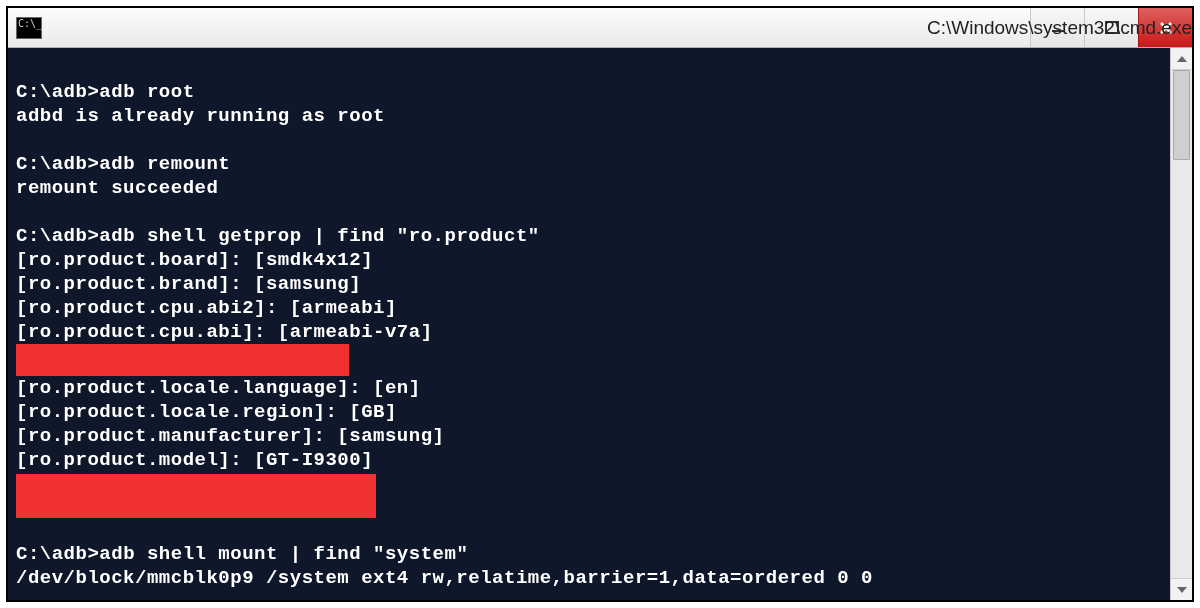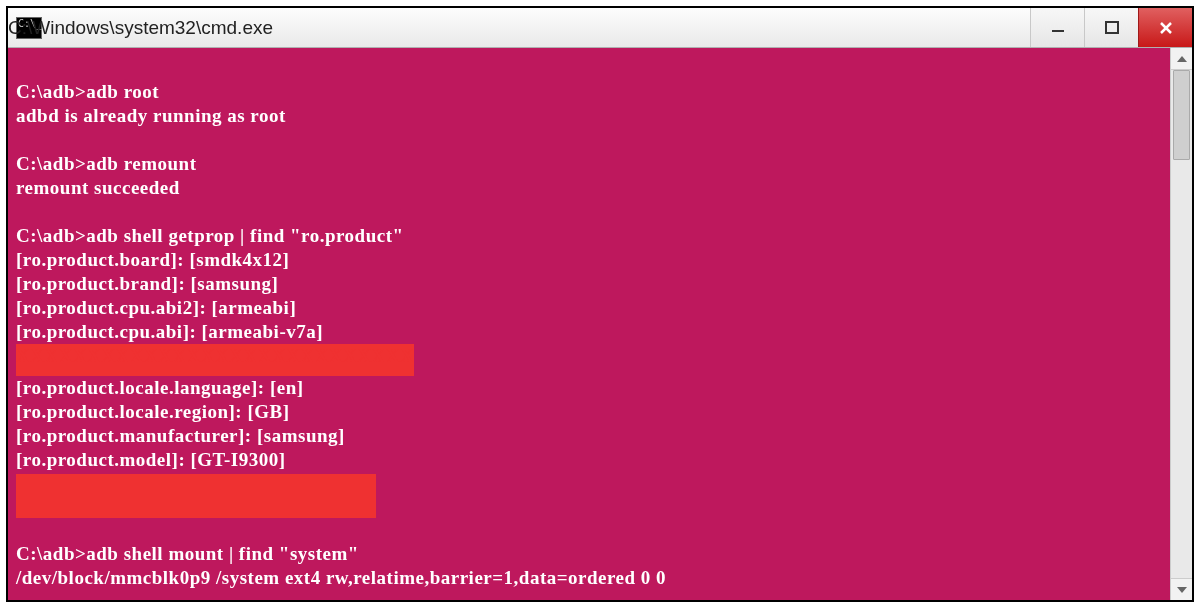--- a/index.html
+++ b/index.html
@@ -25,40 +25,40 @@
   .sys-icon {
     margin-left: 8px; width: 26px; height: 22px;
     border: 1px solid #666; background: #000;
     position: relative;
   }
   .sys-icon::after {
     content: "C:\\_"; color: #ccc; font: 10px/1 monospace;
     position: absolute; top: 1px; left: 1px;
   }
   .title-text {
-    position: absolute; left: 0; right: 0; text-align: left;
+    position: absolute; left: 0; right: 0; text-align: right;
     font-size: 19px; color: #222; pointer-events: none;
   }
   .win-btns { margin-left: auto; display: flex; height: 100%; }
   .win-btn {
     width: 54px; display: flex; align-items: center; justify-content: center;
     border-left: 1px solid #c8c8c8;
     background: linear-gradient(#f7f7f7,#e6e6e6);
     cursor: default;
   }
   .win-btn svg { width: 18px; height: 18px; }
   .win-close {
     background: linear-gradient(#e06060,#c81818);
     border-left: 1px solid #a01818;
   }
   .win-close svg { stroke: #fff; }
   .content-row { flex: 1 1 auto; display: flex; min-height: 0; }
   .terminal {
-    flex: 1 1 auto; background: #be185d; color: #fff;
-    font-family: Liberation Serif, serif;
+    flex: 1 1 auto; background: #0f172a; color: #fff;
+    font-family: Liberation Mono, monospace;
     font-weight: bold;
     font-size: 19px; line-height: 24px; letter-spacing: 0.5px;
     padding: 8px 6px 6px 8px; overflow: hidden;
     white-space: pre; position: relative;
   }
   .redact {
     background: #ef3131; color: #ef3131;
     display: inline-block; height: 32px; vertical-align: bottom;
   }
   .red-block {

